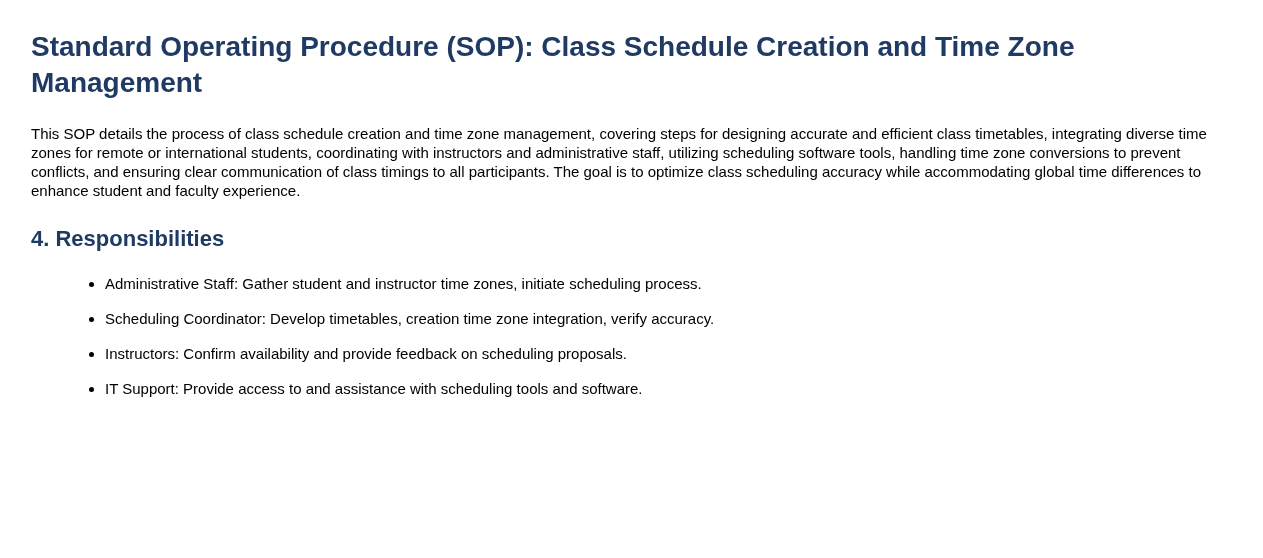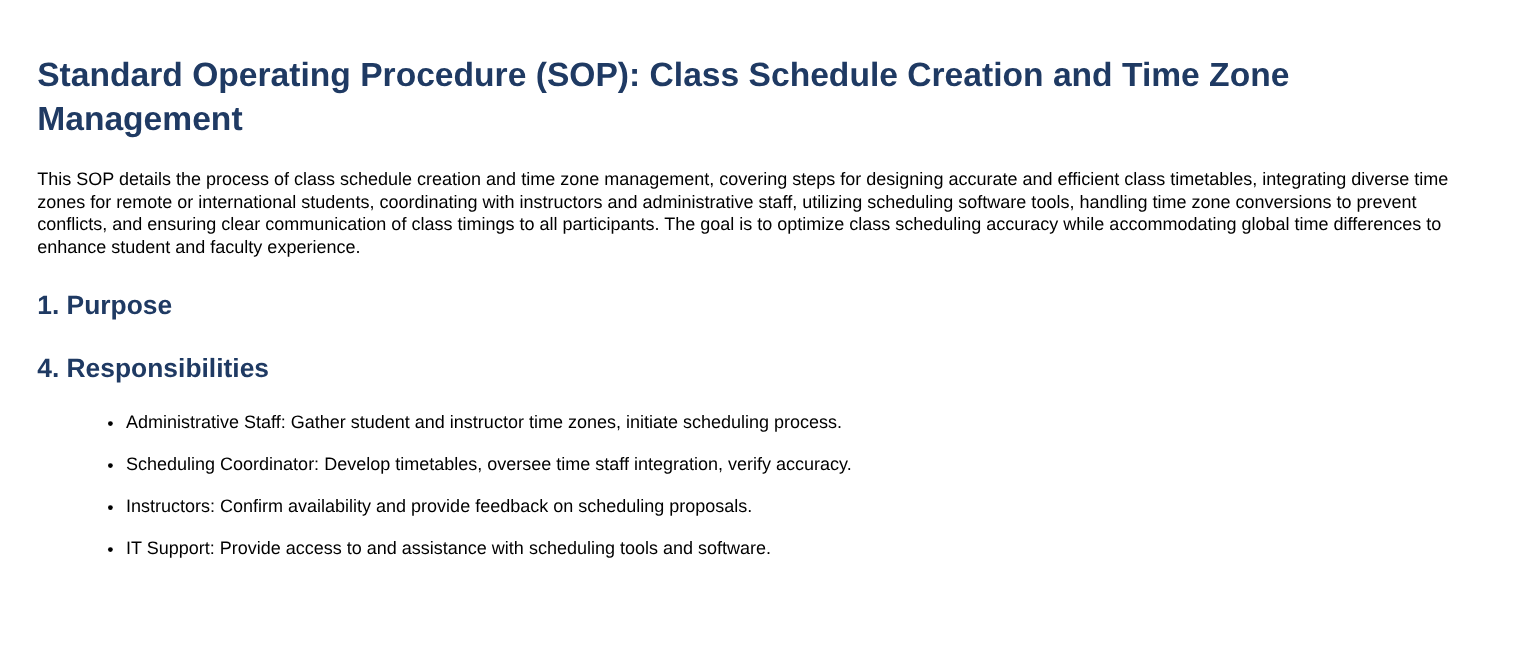--- a/index.html
+++ b/index.html
@@ -11,21 +11,21 @@
   html, body {
     margin: 0;
     padding: 0;
     background: var(--background);
     font-family: "Liberation Sans", sans-serif;
     color: var(--body-text);
   }
   .page {
     width: 1263px;
     min-height: 558px;
-    padding: 45px 31px 20px 31px;
+    padding: 29px 31px 20px 31px;
   }
   h1 {
     color: var(--heading);
     font-size: 28px;
     line-height: 1.3;
     font-weight: bold;
     margin: 0 0 22px 0;
     max-width: 1201px;
   }
   p {
@@ -52,24 +52,23 @@
 </style>
 </head>
 <body>
 
 <div class="page">
 
   <h1>Standard Operating Procedure (SOP): Class Schedule Creation and Time Zone Management</h1>
 
   <p><span>This SOP details the process of </span><span class="b">class schedule creation and time zone management</span><span>, covering steps for designing accurate and efficient class timetables, integrating diverse time zones for remote or international students, coordinating with instructors and administrative staff, utilizing scheduling software tools, handling time zone conversions to prevent conflicts, and ensuring clear communication of class timings to all participants. The goal is to optimize class scheduling accuracy while accommodating global time differences to enhance student and faculty experience.</span></p>
 
-  <h2>1. Purpose</h2>
 
 
   <h2>4. Responsibilities</h2>
   <ul>
     <li><span class="b">Administrative Staff:</span><span> Gather student and instructor time zones, initiate scheduling process.</span></li>
-    <li><span class="b">Scheduling Coordinator:</span><span> Develop timetables, oversee time staff integration, verify accuracy.</span></li>
+    <li><span class="b">Scheduling Coordinator:</span><span> Develop timetables, creation time zone integration, verify accuracy.</span></li>
     <li><span class="b">Instructors:</span><span> Confirm availability and provide feedback on scheduling proposals.</span></li>
     <li><span class="b">IT Support:</span><span> Provide access to and assistance with scheduling tools and software.</span></li>
   </ul>
 
 </div>
 
 </body></html>

